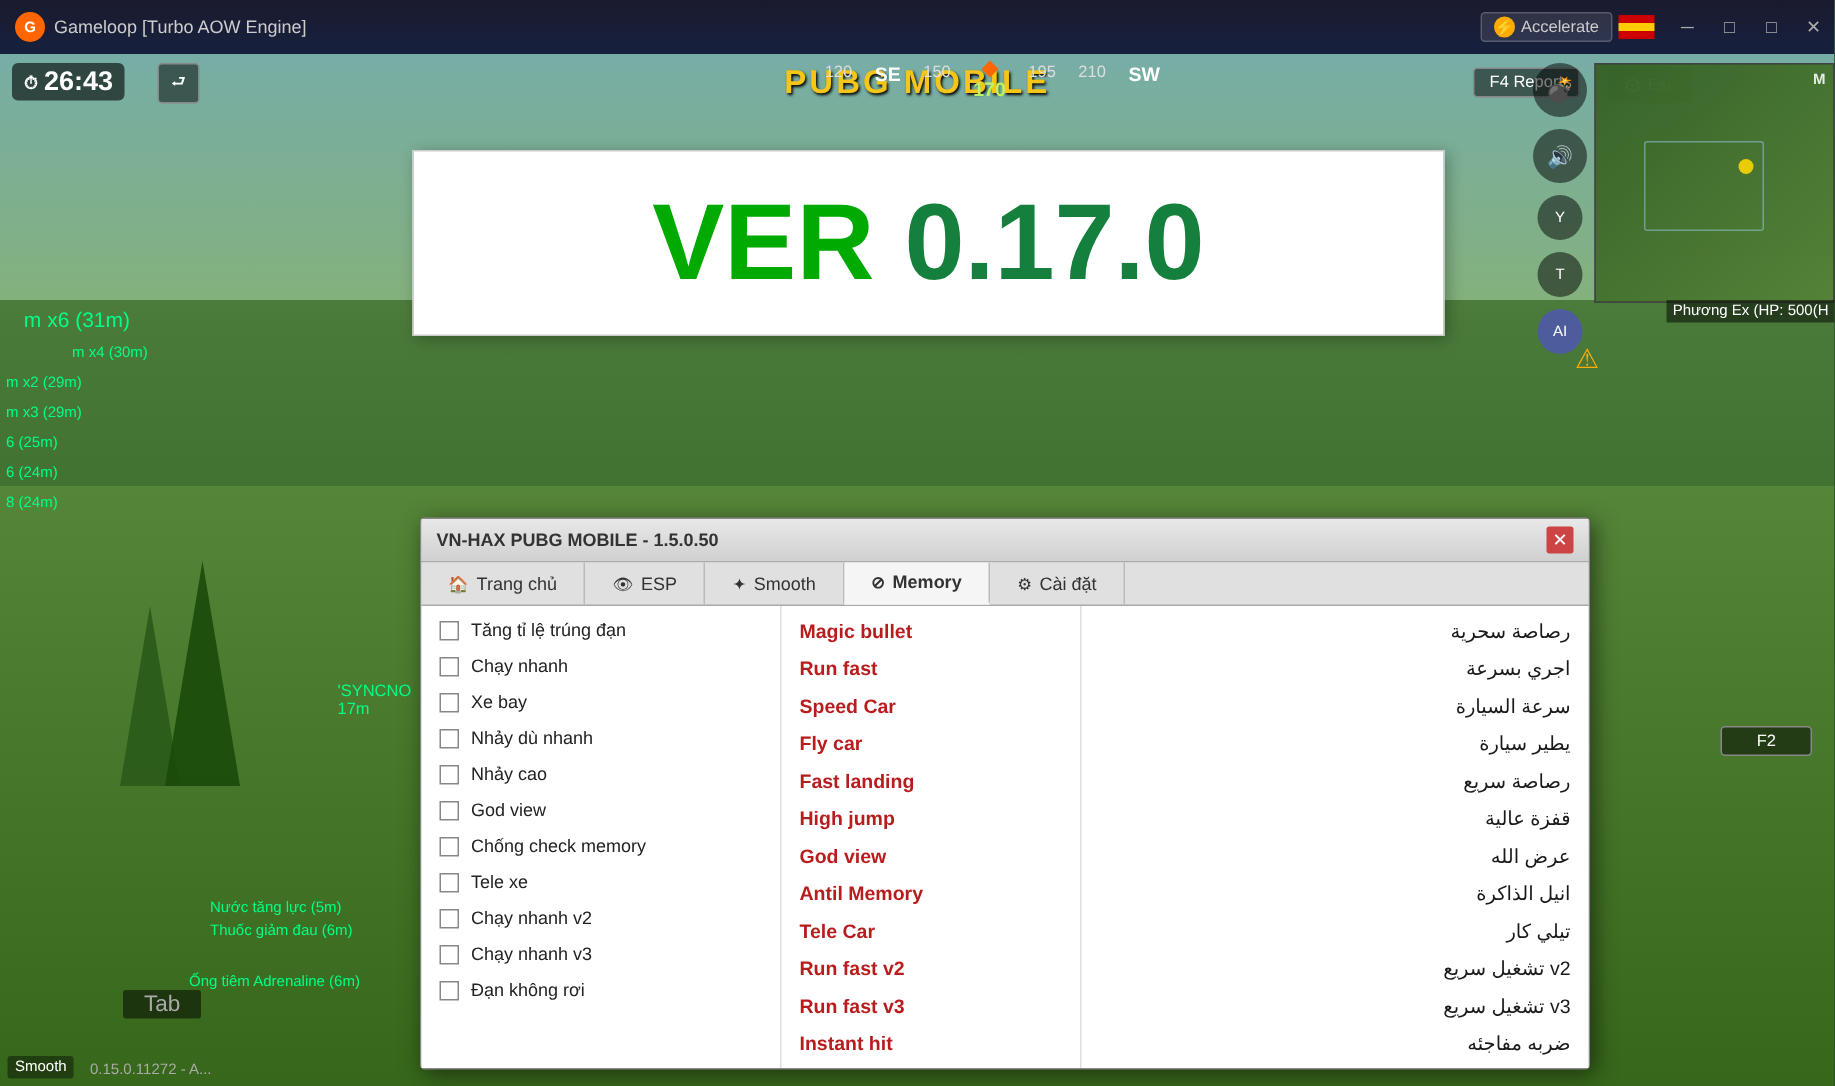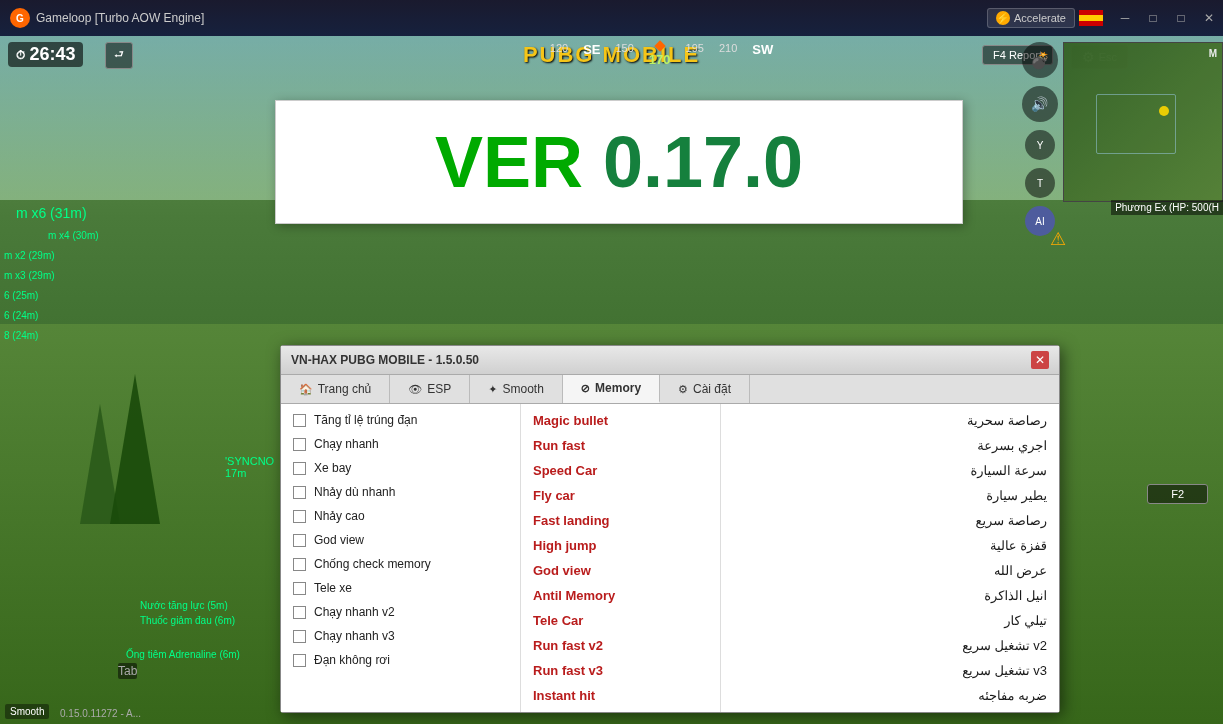--- a/index.html
+++ b/index.html
@@ -347,26 +347,25 @@
       color: #00ff88;
       font-size: 10px;
       z-index: 50;
       margin-top: 19px;
     }
 
     #tab-label {
       position: absolute;
       bottom: 45px; left: 82px;
       color: #aaaaaa;
-      font-size: 12px;
+      font-size: 15px;
       z-index: 50;
       background: rgba(0,0,0,0.5);
-      padding: 1px 0;
+      padding: 1px 14px;
       border-radius: 2px;
-      margin-left: 36px;
     }
 
     
     #right-hud {
       position: absolute;
       top: 42px; right: 165px;
       z-index: 50;
       display: flex; flex-direction: column; gap: 4px;
       align-items: center;
     }

